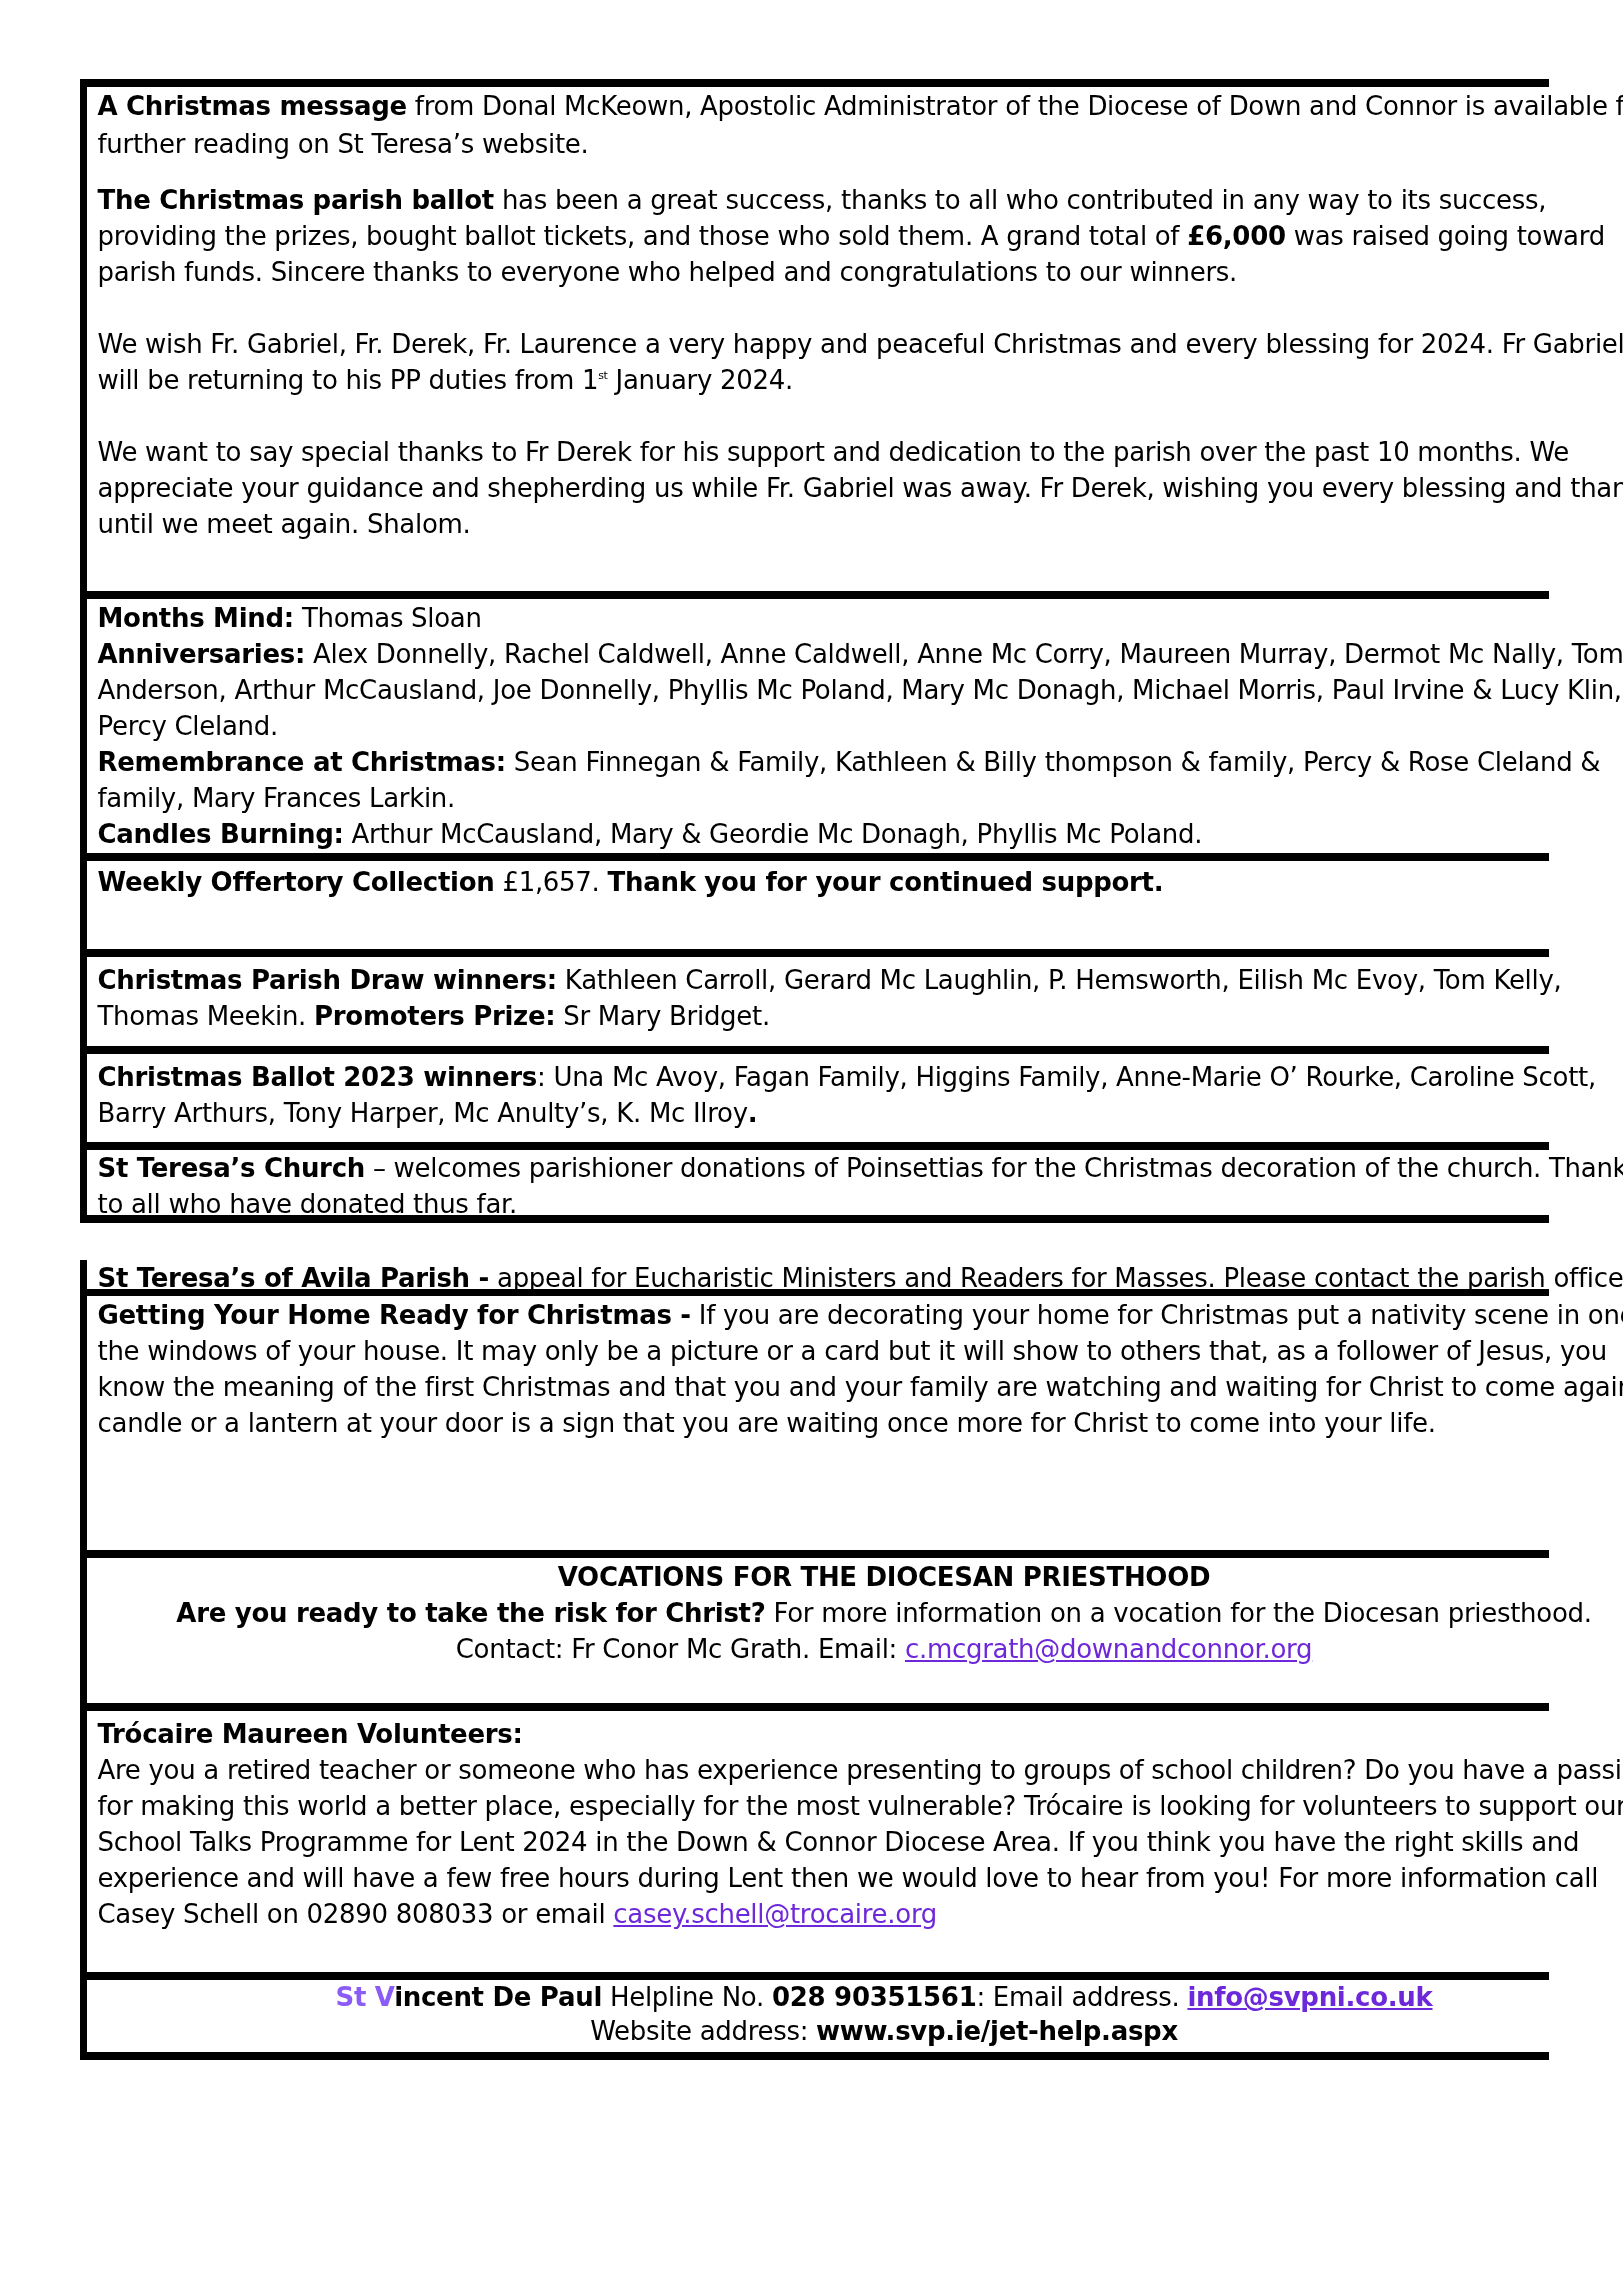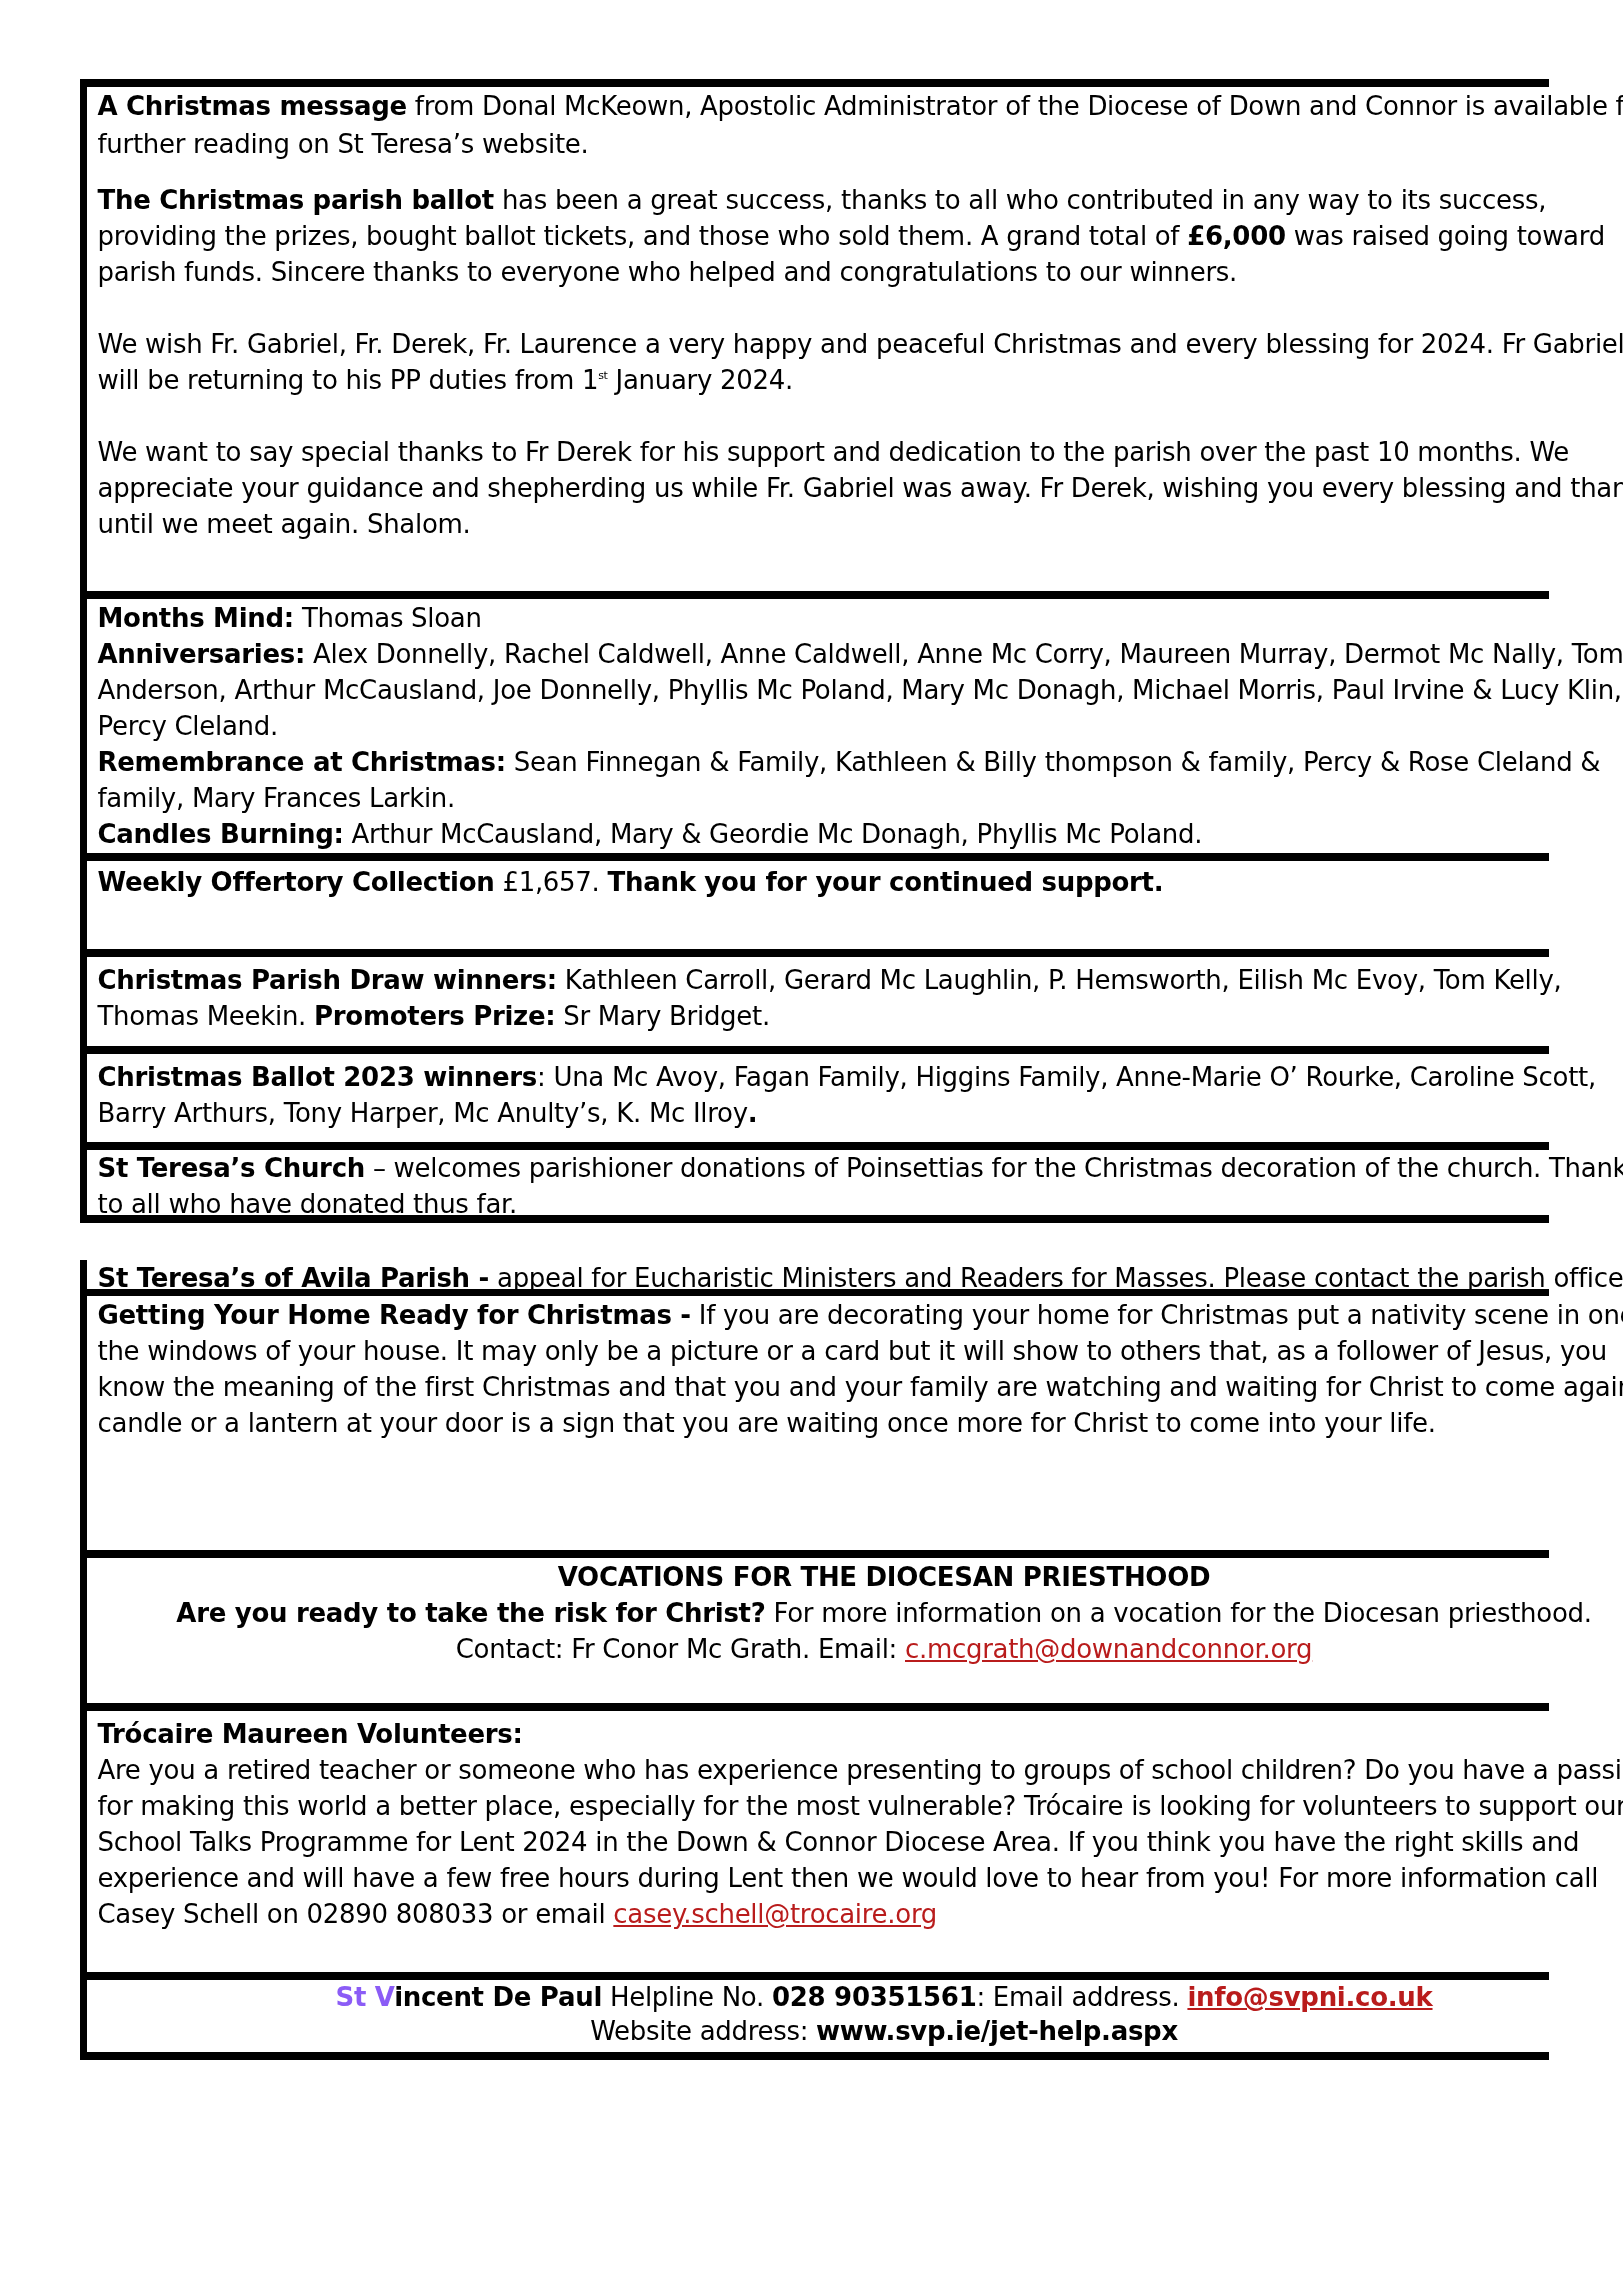--- a/index.html
+++ b/index.html
@@ -7,21 +7,21 @@
          font-family: "DejaVu Sans", sans-serif; color: #000; }
   .frame { position: absolute; left: 80px; top: 79px; width: 1469px; }
   .sec { position: absolute; left: 0; width: 1608px; box-sizing: border-box;
          border-left: 7.9px solid #000; border-right: 7.9px solid #000; background: #fff;
          padding: 0 10.5px 0 10.5px; font-size: 26px; line-height: 36px; letter-spacing: -0.3px; }
   .bar { position: absolute; left: 0; width: 1469px; height: 7.9px; background: #000; }
   .sec p { margin: 0; }
   b { font-weight: bold; }
   .gap { height: 36px; }
   .center { text-align: center; }
-  a.link { color: #b91c1c; text-decoration: underline; }
+  a.link { color: #6d28d9; text-decoration: underline; }
   sup { font-size: 11px; line-height: 0; vertical-align: 10.5px; }
   .grey { color: #8b5cf6; }
 </style>
 </head>
 <body>
 
 <div class="frame">
 
   <div class="bar" style="top:0;"></div>
 

